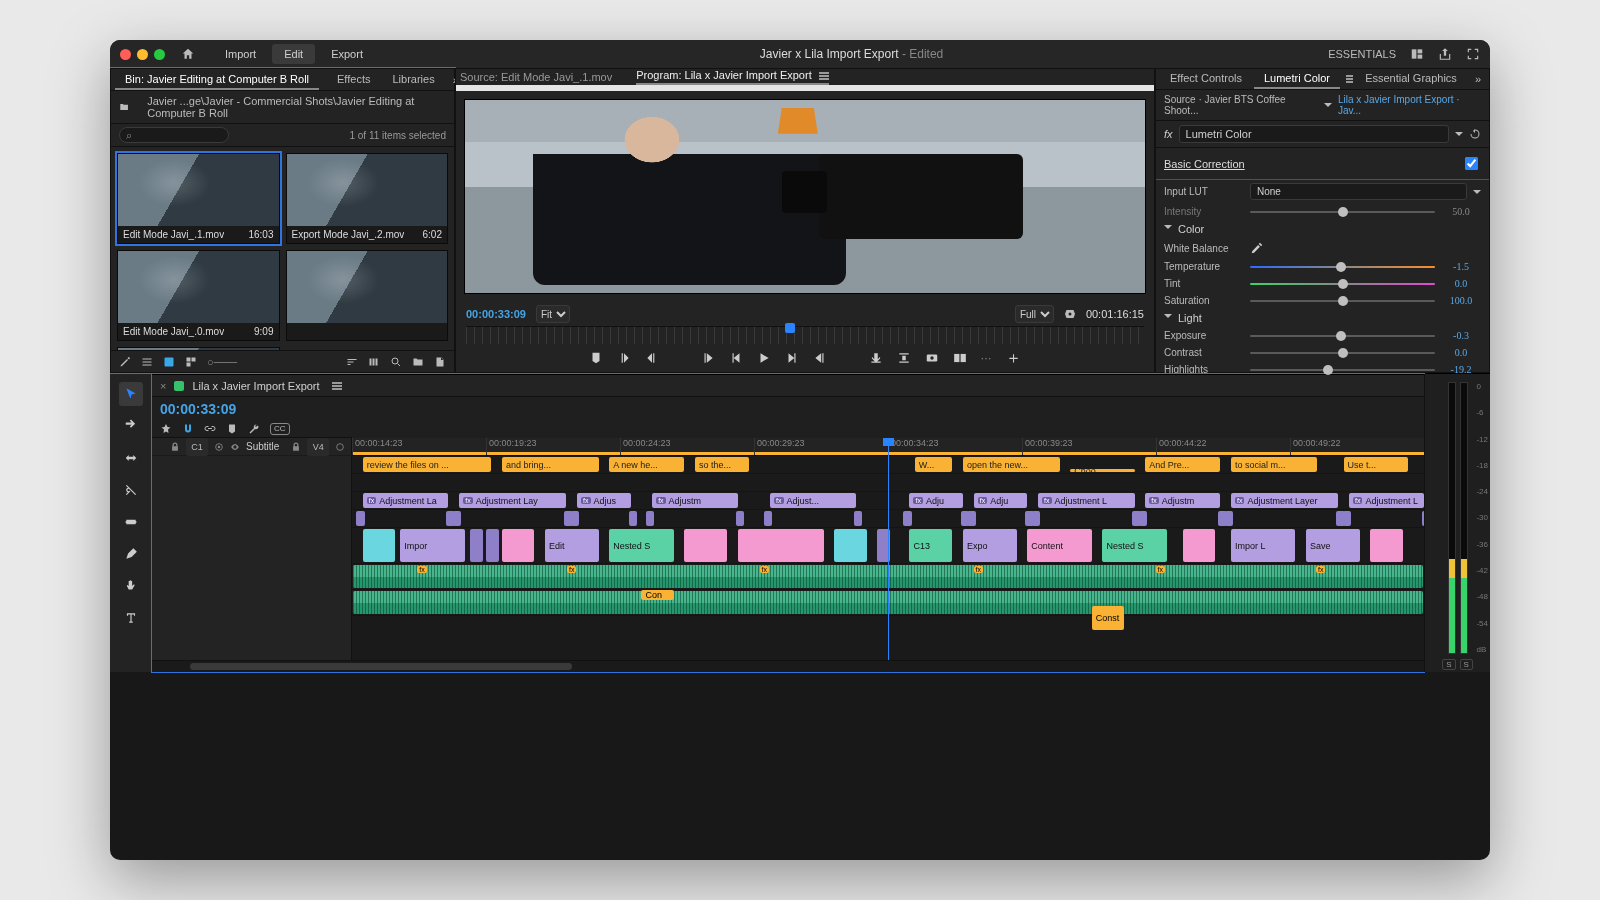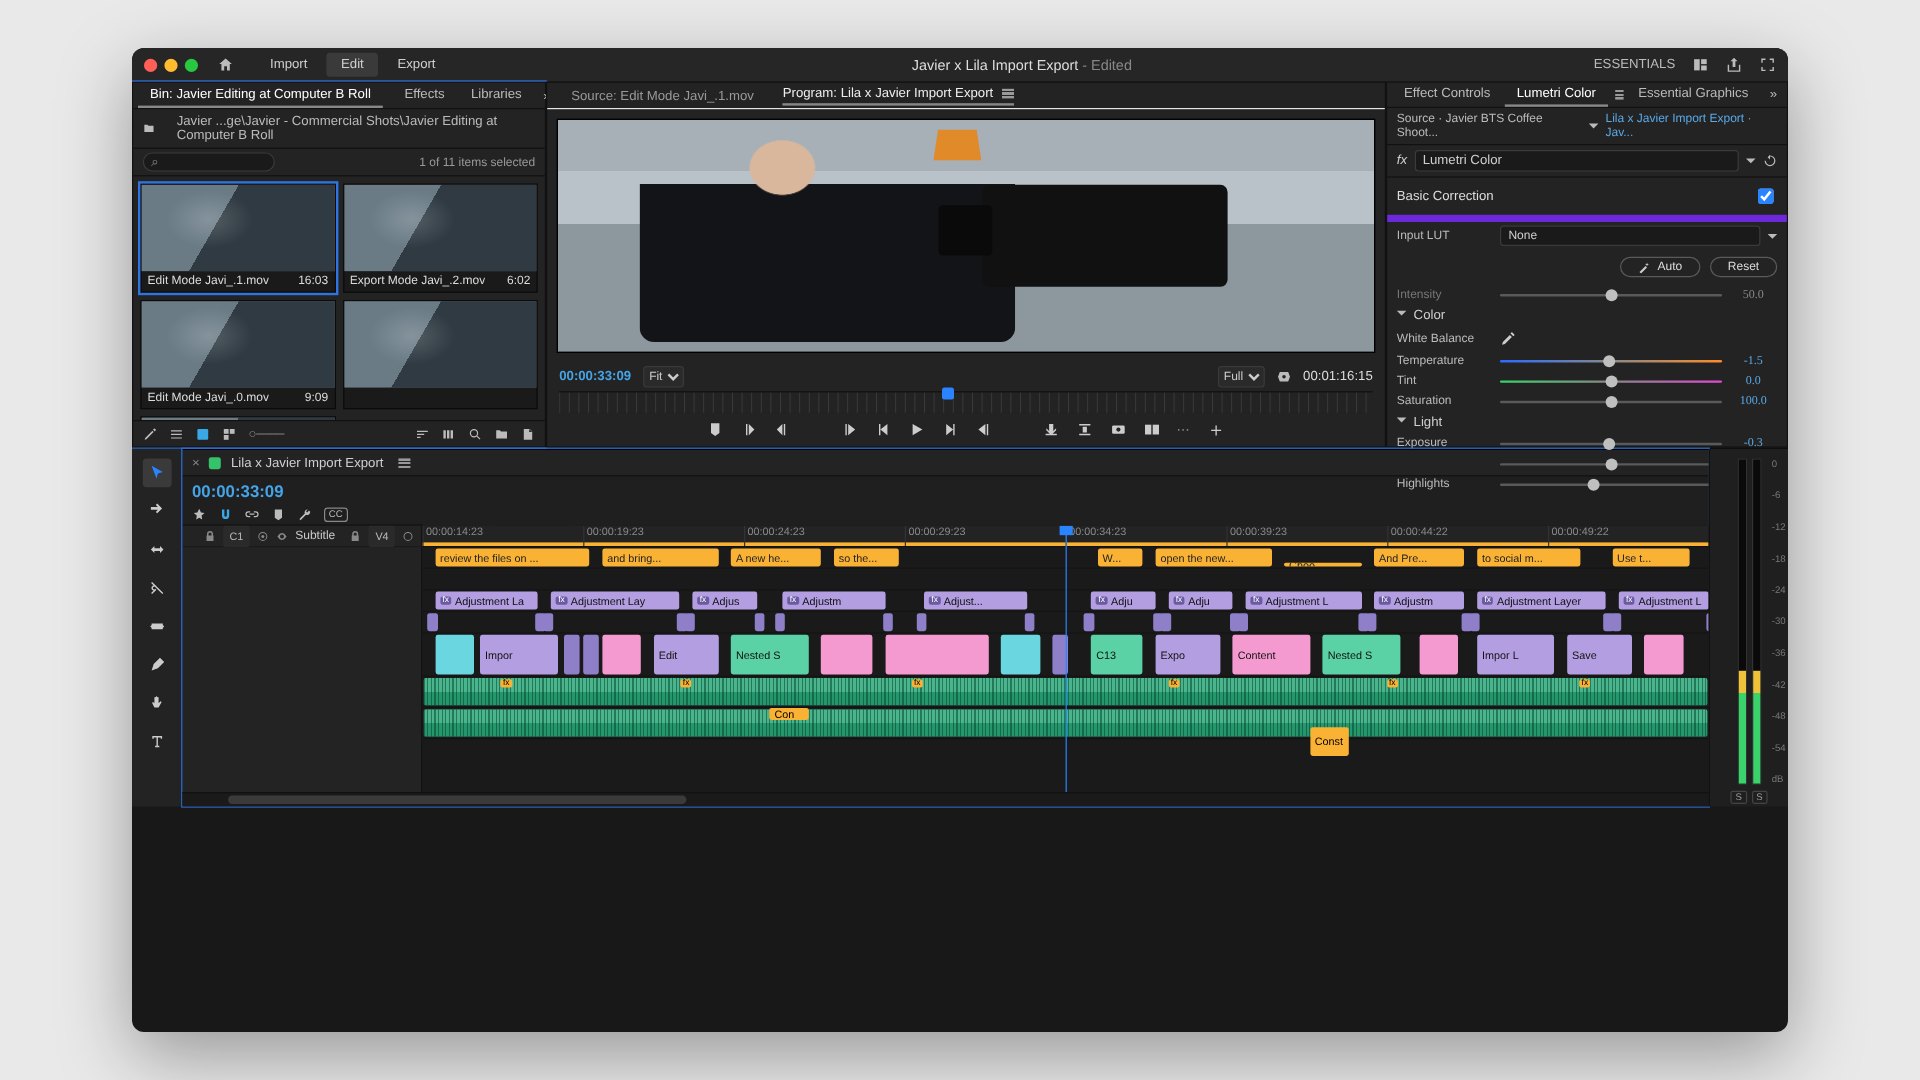--- a/index.html
+++ b/index.html
@@ -53,21 +53,21 @@
   .clip .badge{position:absolute;right:3px;bottom:3px;background:#2f74e0;color:#fff;font-size:8px;padding:1px 3px;border-radius:2px;}
   .clip .meta{display:flex;justify-content:space-between;padding:3px 5px;color:#ddd;font-size:10px;}
   .clip .meta .nm{overflow:hidden;text-overflow:ellipsis;white-space:nowrap;}
   .project .footer{height:22px;border-top:1px solid #111;display:flex;align-items:center;gap:10px;padding:0 8px;color:#bbb;}
   .project .footer svg{width:12px;height:12px;fill:#bbb;}
   .project .footer .sp{flex:1;}
   .pencil{width:12px;height:12px;fill:#36c26b;}
 
   
   .monitor{display:flex;flex-direction:column;border:1px solid #111;background:#232323;}
-  .mon-tabs{height:22px;display:flex;align-items:center;padding:0 20px;border-bottom:1px solid #e5e5e5;}
+  .mon-tabs{height:22px;display:flex;align-items:center;padding:0 4px;border-bottom:6px solid #e5e5e5;}
   .mon-tabs .lbl{color:#999;margin-right:24px;}
   .mon-tabs .lbl.active{color:#eee;border-bottom:2px solid #888;padding-bottom:2px;}
   .video{flex:1;margin:8px;background:#000;position:relative;border:1px solid #000;}
   .video .scene{position:absolute;inset:0;background:
      linear-gradient(180deg,#a7b0b7 0 22%, #b9c2c8 22% 45%, #8d979e 45% 100%);
   }
   .video .lamp{position:absolute;top:4%;left:46%;width:40px;height:26px;background:#e08a2a;clip-path:polygon(10% 0,90% 0,100% 100%,0 100%);filter:blur(.3px);}
   .video .person{position:absolute;left:10%;top:6%;width:46%;height:90%;background:
      radial-gradient(60px 50px at 38% 16%, #d8b79c 0 45%, transparent 46%),
      linear-gradient(180deg,transparent 0 24%, #121418 24% 100%);
@@ -85,21 +85,21 @@
   .transport{height:28px;display:flex;align-items:center;justify-content:center;gap:14px;color:#bbb;}
   .transport svg{width:14px;height:14px;fill:#ccc;}
   .transport .sep{width:14px;}
 
   
   .lumetri .srcline{padding:4px 8px;font-size:10px;color:#bbb;display:flex;align-items:center;gap:6px;border-bottom:1px solid #111;}
   .lumetri .srcline .lk{color:var(--link);}
   .lumetri .fxline{display:flex;align-items:center;gap:6px;padding:4px 8px;border-bottom:1px solid #111;}
   .lumetri .fxline .s{flex:1;background:#1a1a1a;border:1px solid #3a3a3a;border-radius:3px;padding:2px 6px;}
   .lumetri .fxline svg{width:12px;height:12px;fill:#bbb;}
-  .lumetri .sec-h{padding:6px 8px;color:#ddd;display:flex;align-items:center;gap:6px;border-bottom:6px solid #6d28d9;}
+  .lumetri .sec-h{padding:6px 8px;color:#ddd;display:flex;align-items:center;gap:6px;border-bottom:1px solid #6d28d9;text-decoration:underline;}
   .lumetri .sec-h input[type=checkbox]{margin-left:auto;accent-color:#2a84ff;}
   .row{display:flex;align-items:center;gap:6px;padding:3px 8px;}
   .row .lbl{flex:0 0 80px;color:#bbb;font-size:10px;}
   .row .sel{flex:1;background:#1a1a1a;border:1px solid #3a3a3a;border-radius:3px;padding:2px 6px;font-size:10px;}
   .row .val{flex:0 0 40px;text-align:center;color:#5aa8e6;font-size:10px;font-family:Liberation Serif, serif;}
   .sl{flex:1;height:10px;position:relative;display:flex;align-items:center;}
   .sl .track{height:2px;background:#5a5a5a;flex:1;border-radius:1px;}
   .sl .knob{position:absolute;width:10px;height:10px;top:0;background:#bfbfbf;border-radius:50%;transform:translateX(-50%);}
   .sl.temp .track{background:linear-gradient(90deg,#2a6bff,#888 50%,#ff8a2a);}
   .sl.tint .track{background:linear-gradient(90deg,#3ad26a,#888 50%,#e04ad2);}
@@ -399,29 +399,20 @@
             </svg>
         </div>
         <div class="sec-h">
           <span>Basic Correction</span>
           <input type="checkbox" checked="" style="">
         </div>
         <div class="row">
           <span class="lbl">Input LUT</span>
           <div class="sel"><span>None</span></div>
           <span class="caret"></span>
-        </div>
-        <div class="btnrow">
-          <button class="pill">
-            <svg width="10" height="10" viewBox="0 0 24 24">
-                <path fill="#ccc" d="M3 21l12-12 3 3L6 24zM18 2l1 3 3 1-3 1-1 3-1-3-3-1 3-1z"></path>
-              </svg>
-            <span>Auto</span>
-          </button>
-          <button class="pill">Reset</button>
         </div>
         <div class="row">
           <span class="lbl" style="color:#777">Intensity</span>
           <div class="sl">
               <div class="track"></div>
               <div class="knob" style="left:50%"></div>
             </div>
           <span class="val" style="color:#888">50.0</span>
         </div>
         <div class="row">

